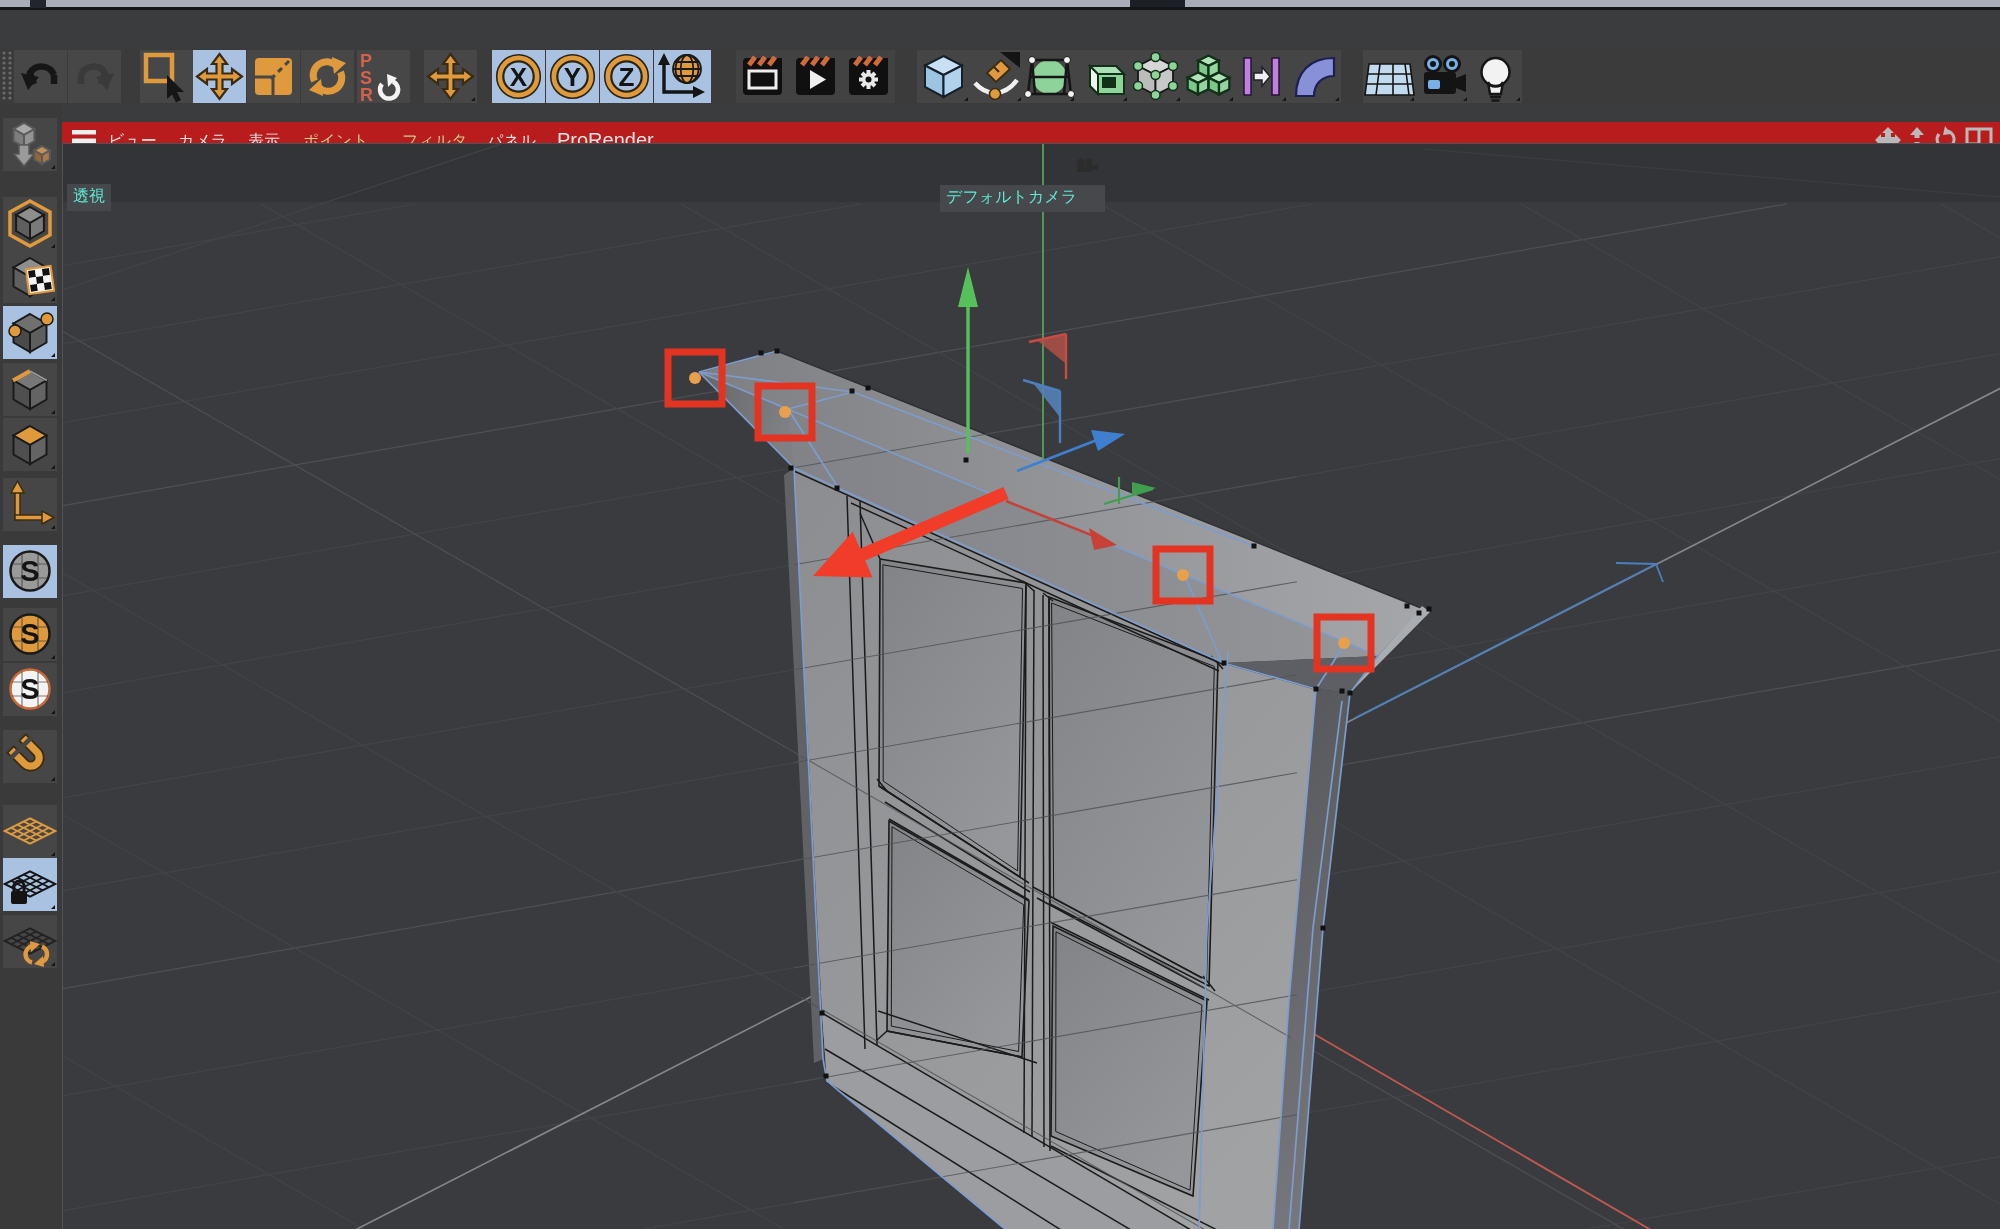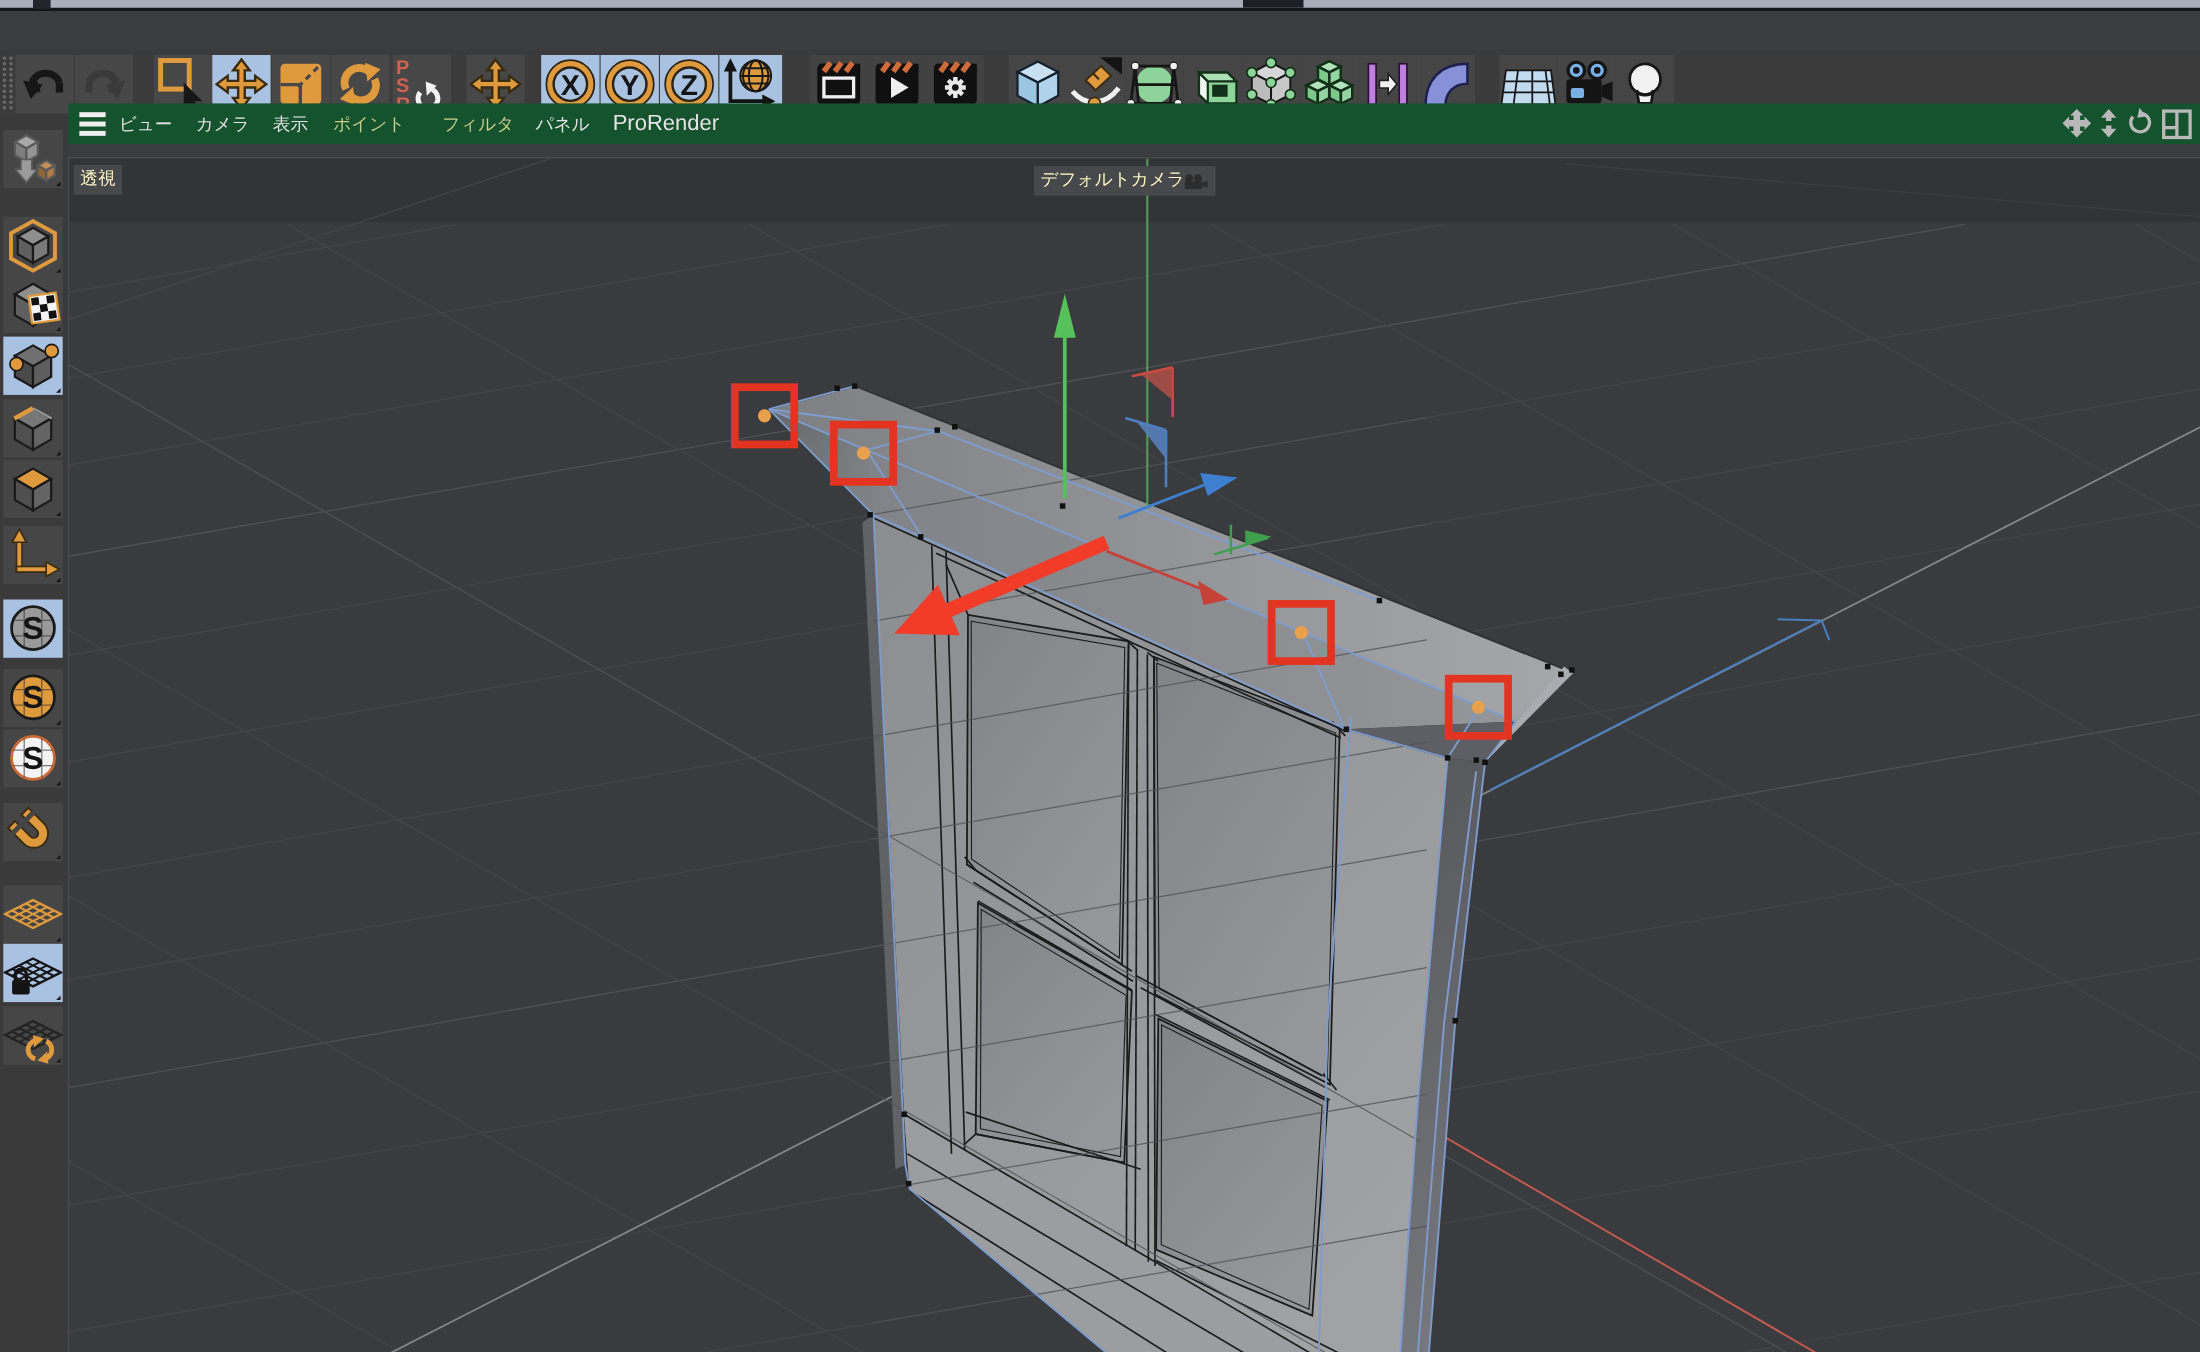--- a/index.html
+++ b/index.html
@@ -19,31 +19,31 @@
   
   #toolbar { position:absolute; left:0; top:47px; width:2000px; height:59px; background:#3b3b3b; }
   .tbtn { position:absolute; top:3px; width:53px; height:53px; background:#474747; }
   .tbtn.sel { background:#a9c2e2; }
   .tbtn svg { position:absolute; left:0; top:0; }
   
   #sidebar { position:absolute; left:0; top:106px; width:62px; height:1123px; background:#3a3a3a; }
   .sbtn { position:absolute; left:3px; width:54px; height:53px; background:#464646; }
   .sbtn.sel { background:#a9c2e2; }
   
-  #menubar { position:absolute; left:62px; top:94px; width:1938px; height:37px; background:#14532d;
+  #menubar { position:absolute; left:62px; top:122px; width:1938px; height:37px; background:#b91c1c;
     color:#e4e4e4; font-size:16px; }
   .mi { position:absolute; top:9px; white-space:nowrap; }
   .mi.latin { font-size:20px; top:7px; }
   .mi.olive { color:#c9cc8b; }
   
   #viewport { position:absolute; left:62px; top:143px; width:1938px; height:1086px; background:#3a3b3e;
     border-top:1px solid #515256; border-left:1px solid #515256; }
   #viewport svg { position:absolute; left:0; top:0; }
-  .vplabel { position:absolute; background:#47484b; color:#fef9c3; font-size:16px;
-    padding:2px 6px 4px 6px; white-space:nowrap; }
+  .vplabel { position:absolute; background:#47484b; color:#5eead4; font-size:16px;
+    padding:2px 6px 4px 6px; white-space:nowrap;margin-top:34px; }
 </style>
 </head>
 <body>
 <div id="stage">
   <div id="osgap"></div>
   <div id="osstrip">
     <div style="position:absolute;left:30px;top:0;width:16px;height:8px;background:#23252c;"></div>
     <div style="position:absolute;left:1130px;top:0;width:55px;height:7px;background:#1d1f26;"></div>
 
   </div>

